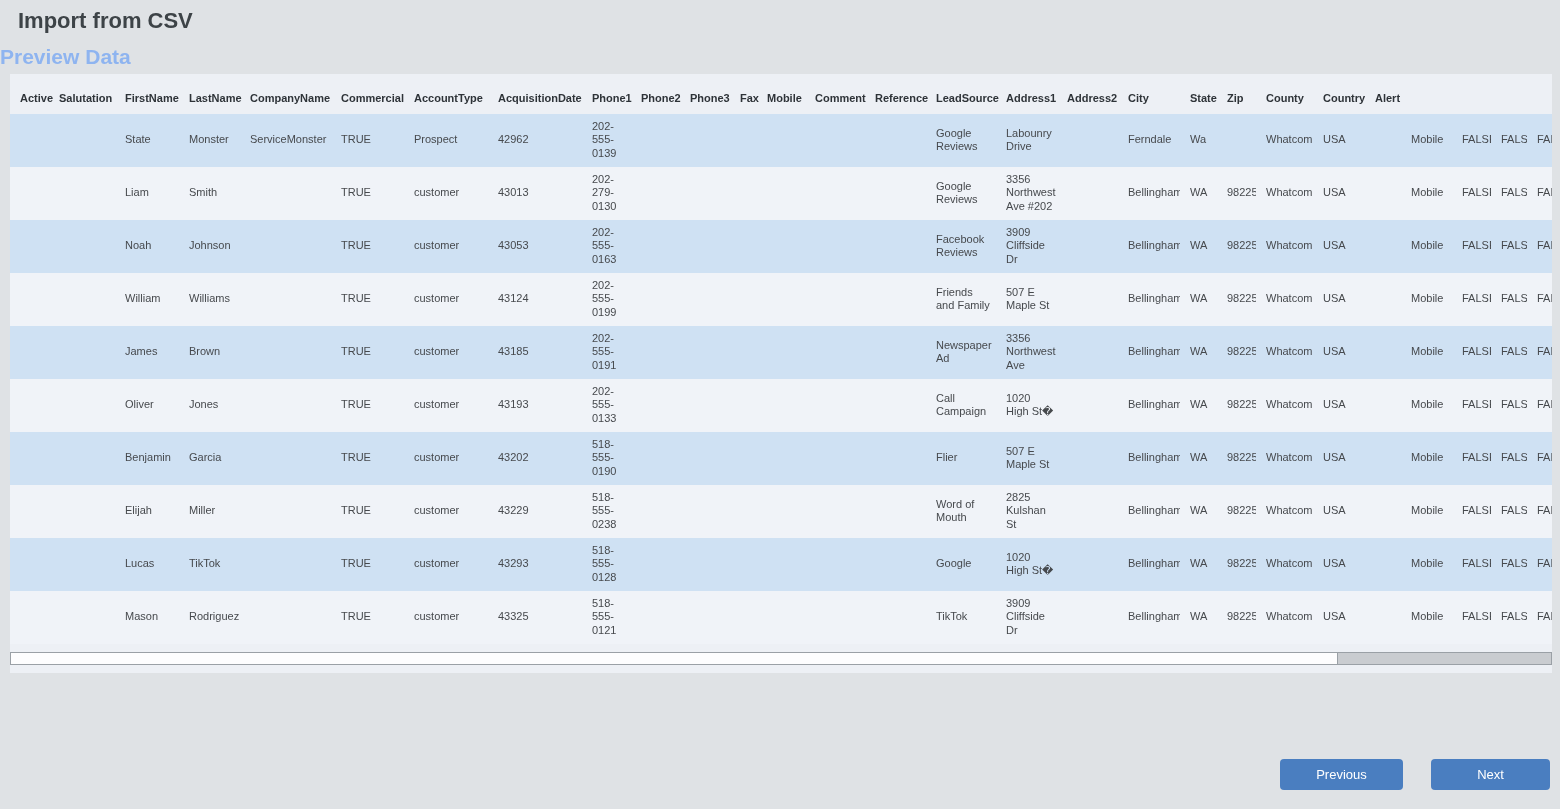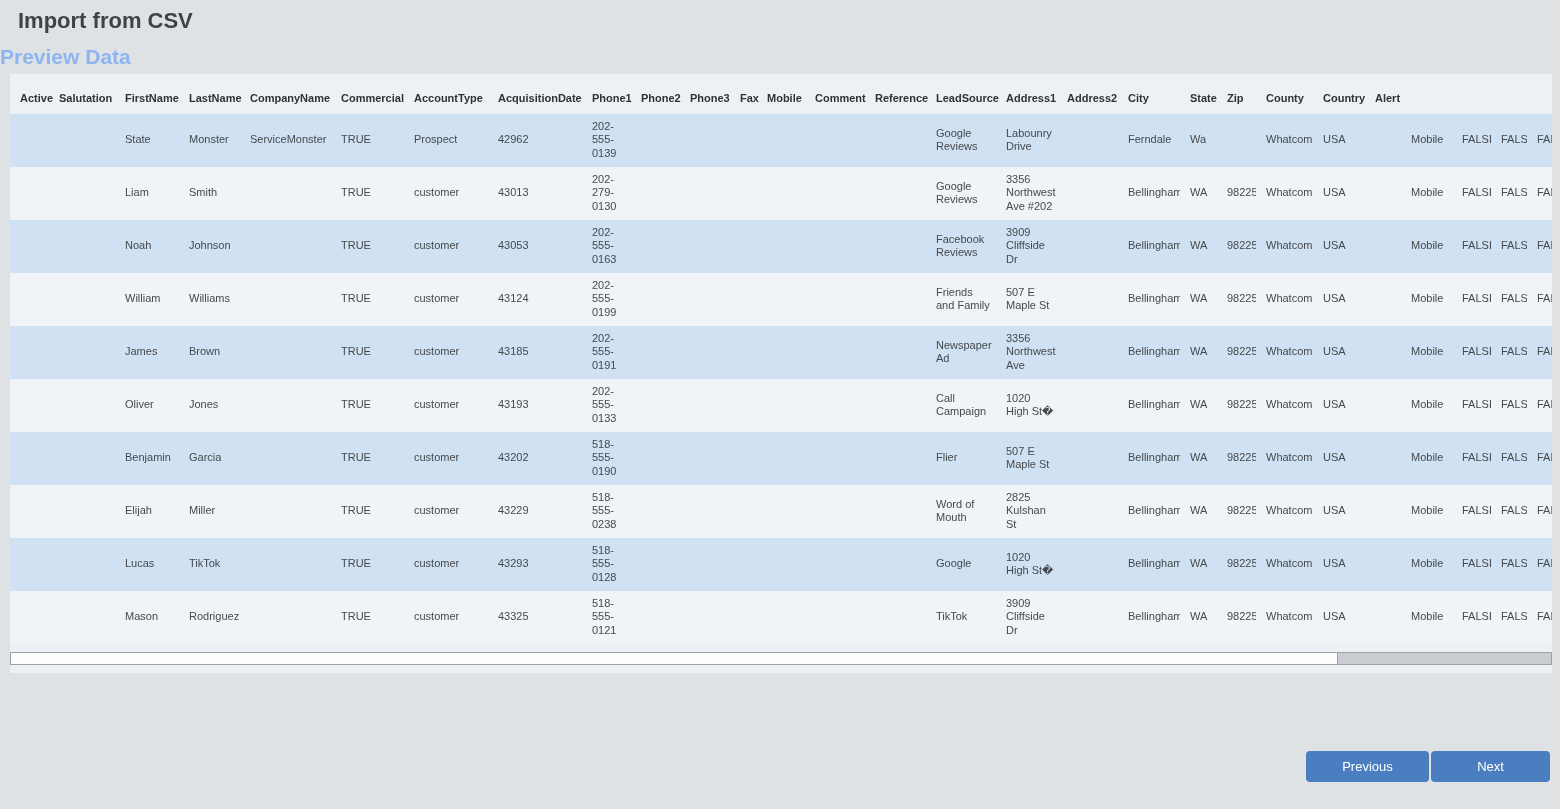--- a/index.html
+++ b/index.html
@@ -73,23 +73,23 @@
   .hscroll-thumb {
     position: absolute;
     left: 0; top: 0; bottom: 0;
     width: 1327px;
     background: #fdfdfe;
     border-right: 1px solid #9aa0a6;
   }
   .footer-buttons {
     position: absolute;
     right: 10px;
-    bottom: 27px;
+    bottom: 19px;
     display: flex;
-    gap: 2px;
+    gap: 28px;
   }
   .btn {
     height: 31px;
     border: none;
     border-radius: 4px;
     background: #4a7ec0;
     color: #ffffff;
     font-family: "Liberation Sans", sans-serif;
     font-size: 13px;
     cursor: pointer;

